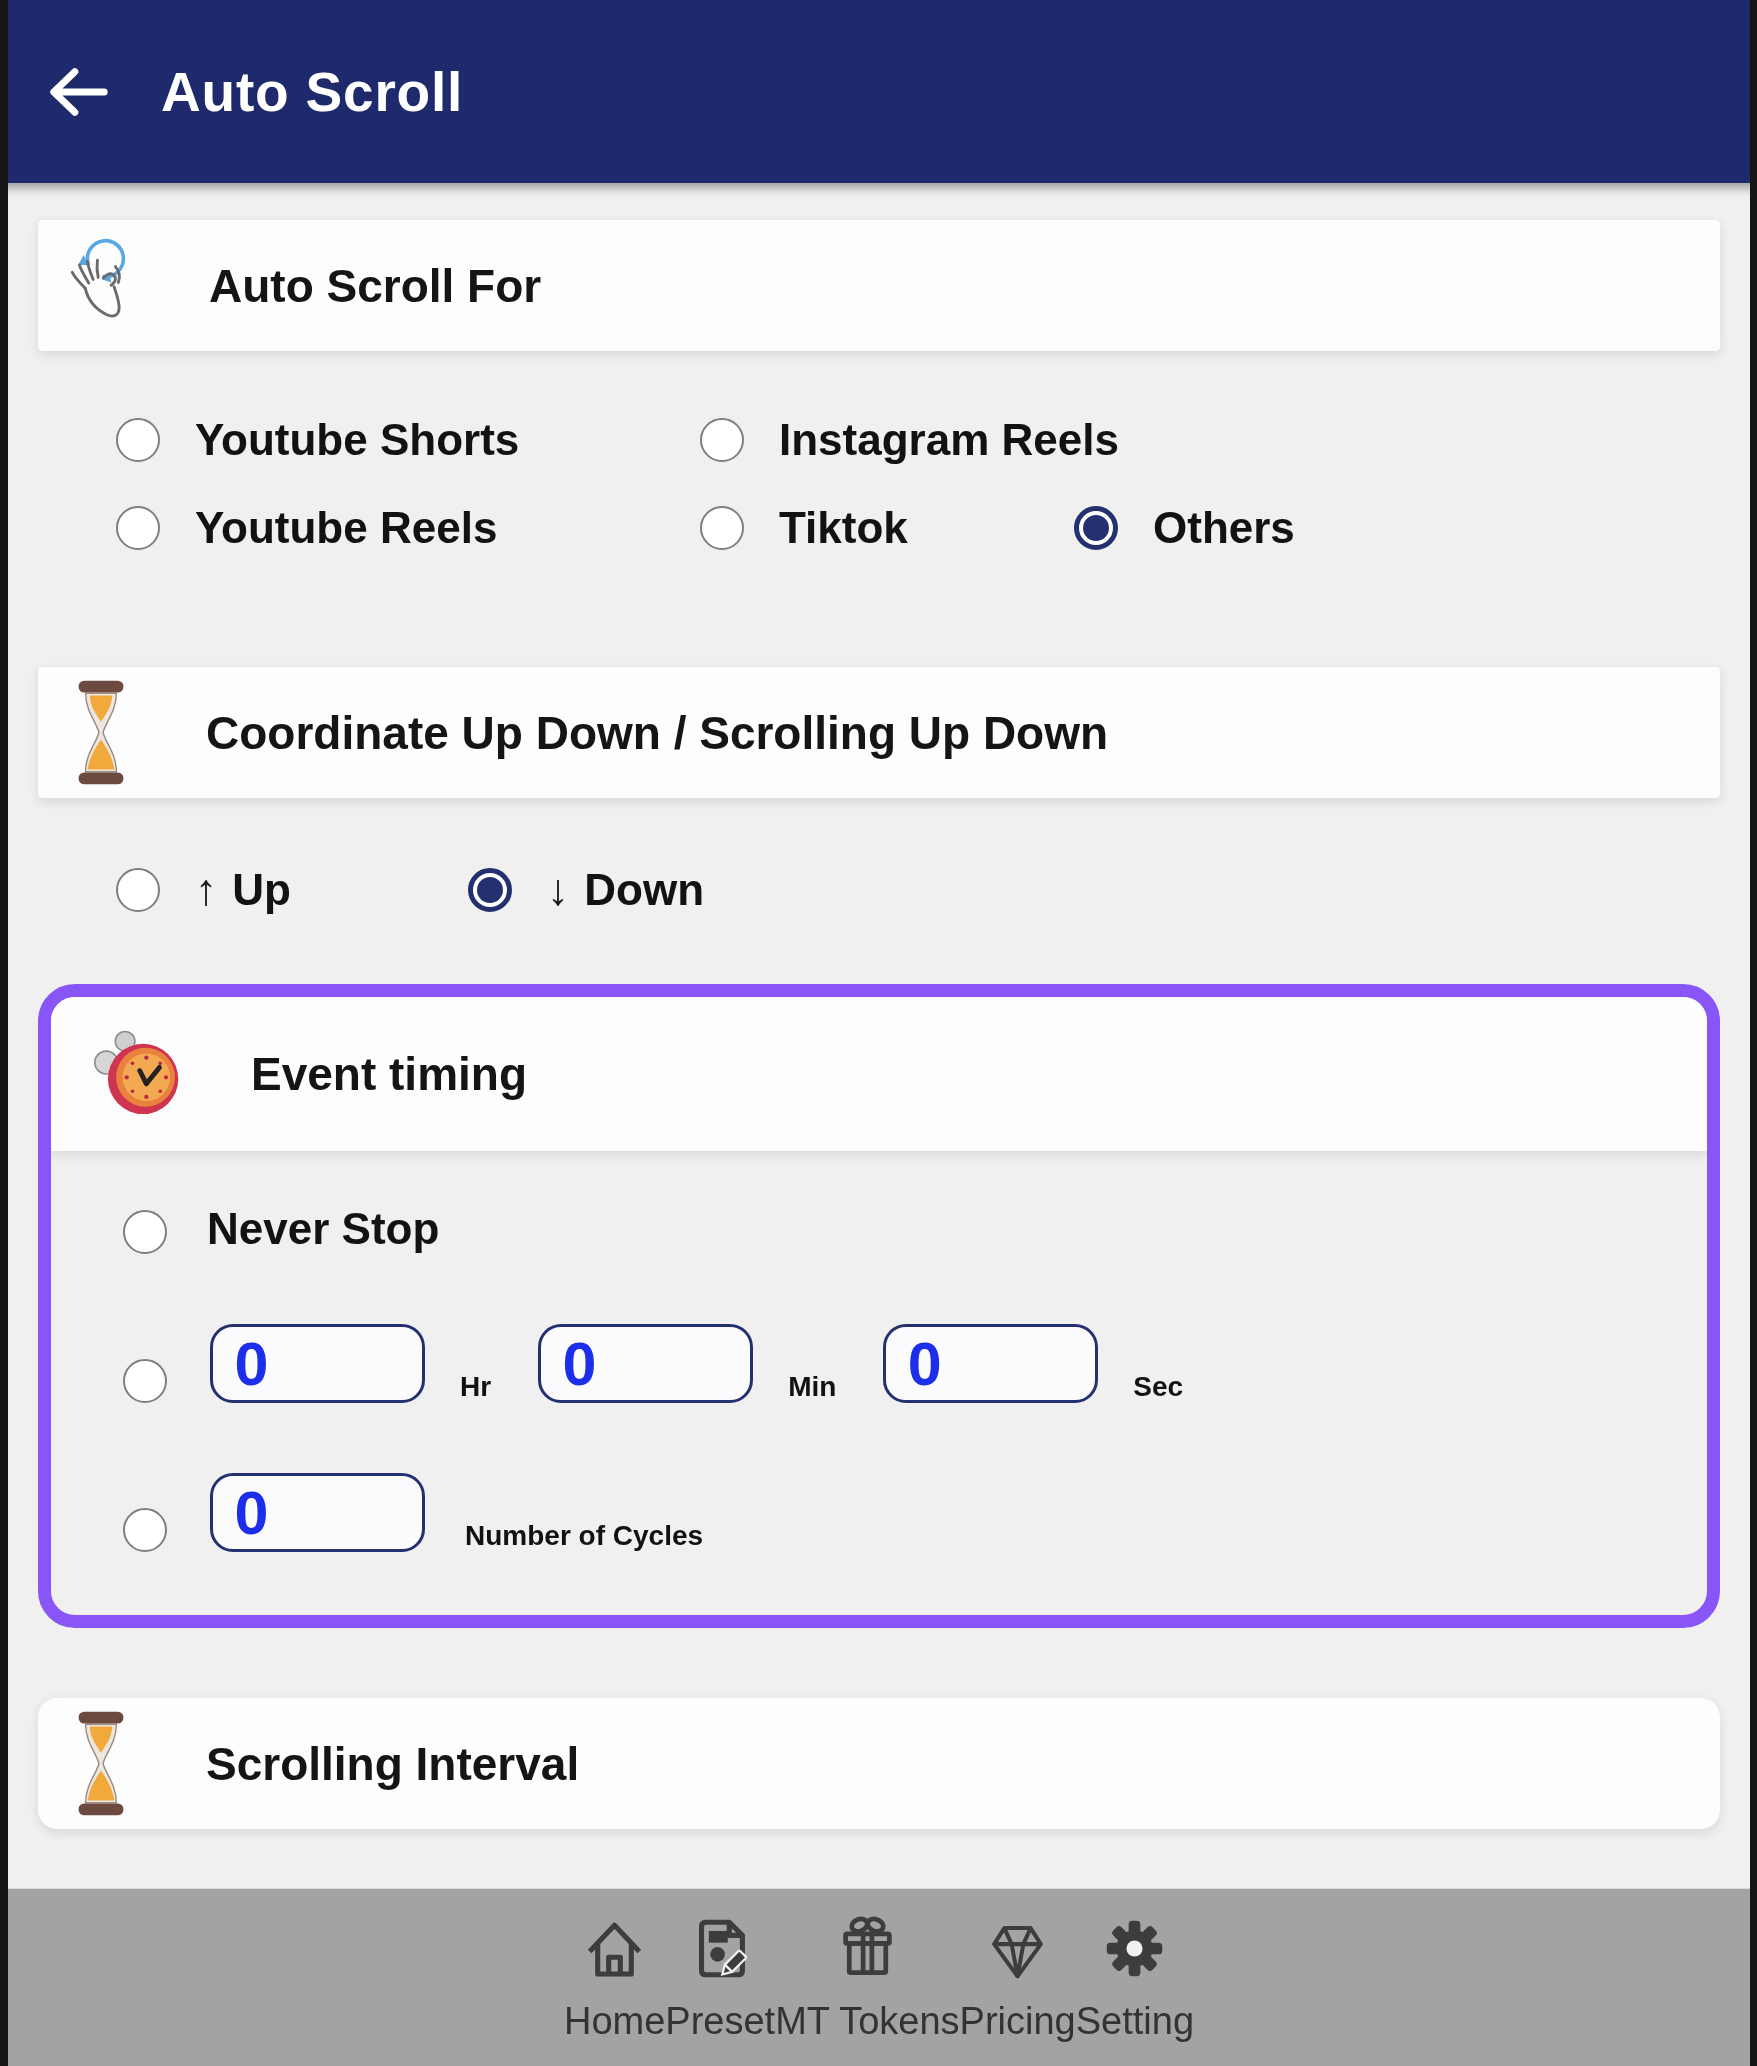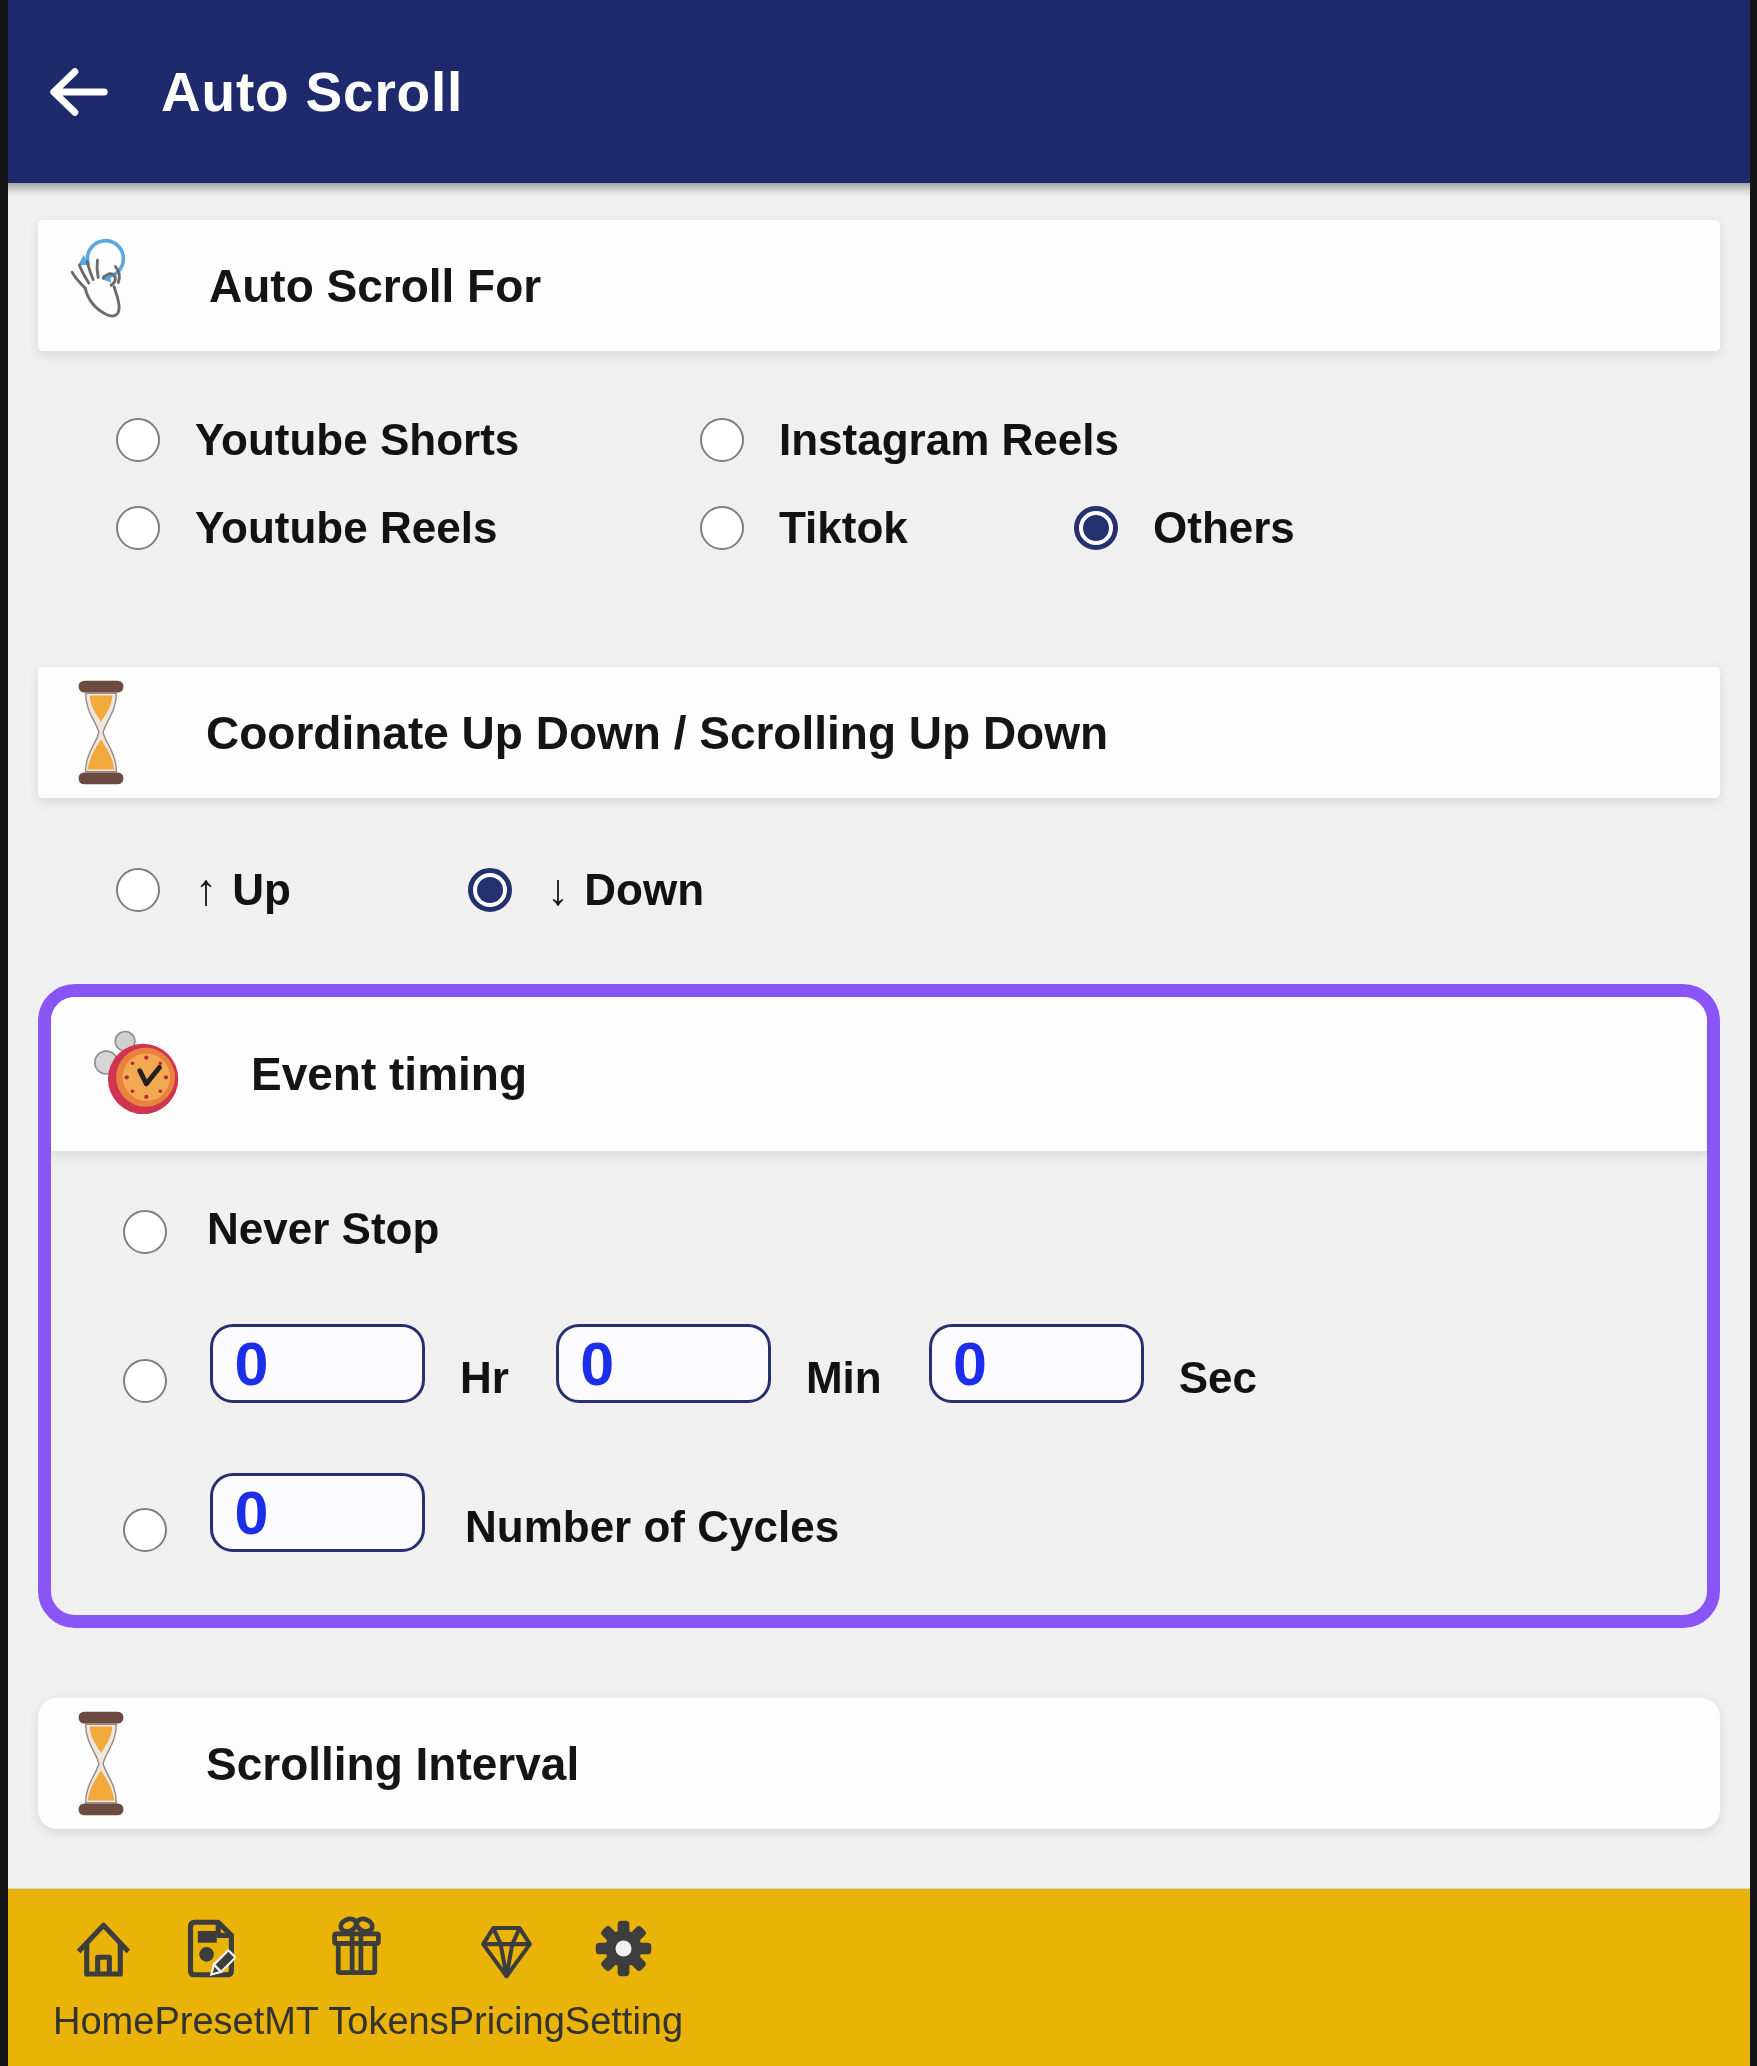--- a/index.html
+++ b/index.html
@@ -74,32 +74,32 @@
   .pbody{padding:53px 0 63px 72px;}
   .trow{display:flex;align-items:flex-end;}
   .trow + .trow{margin-top:70px;}
   .nlabel{font-size:44px;font-weight:bold;color:#121212;margin-left:40px;}
   .field{
     width:215px;height:79px;box-sizing:border-box;border:3.1px solid #25316f;border-radius:23px;
     background:#fbfbfd;color:#1c2ee9;font-size:61px;font-weight:bold;
     padding:0 7.6px 0 21.4px;font-family:"Liberation Sans",sans-serif;outline:none;
   }
   .ml56{margin-left:43px;} .ml46{margin-left:35px;} .ml62{margin-left:47px;}
-  .flabel{font-size:44px;font-weight:bold;color:#121212;}
+  .flabel{font-size:28px;font-weight:bold;color:#121212;}
 
   
   .msrow{display:flex;align-items:center;margin:73px 0 0 73px;}
   .msrow .flabel{margin-left:73px;}
   .chev{width:40px;height:26px;margin-left:23px;}
 
   
   .footer{
-    position:absolute;left:0;right:0;bottom:0;height:177px;background:#eab308;
+    position:absolute;left:0;right:0;bottom:0;height:177px;background:#a3a3a3;
     border-top:1.5px solid #d9d9d9;display:flex;align-items:center;
-    justify-content:flex-start;padding:0 53px;z-index:10;
+    justify-content:center;padding:0 53px;z-index:10;
   }
   .fitem{display:flex;flex-direction:column;align-items:center;cursor:pointer;}
   .fitem svg{height:73px;width:73px;}
   .fitem .flbl{font-size:38px;color:#333;margin-top:15.3px;}
 
   svg{display:block;}
 </style>
 </head>
 <body>
 

